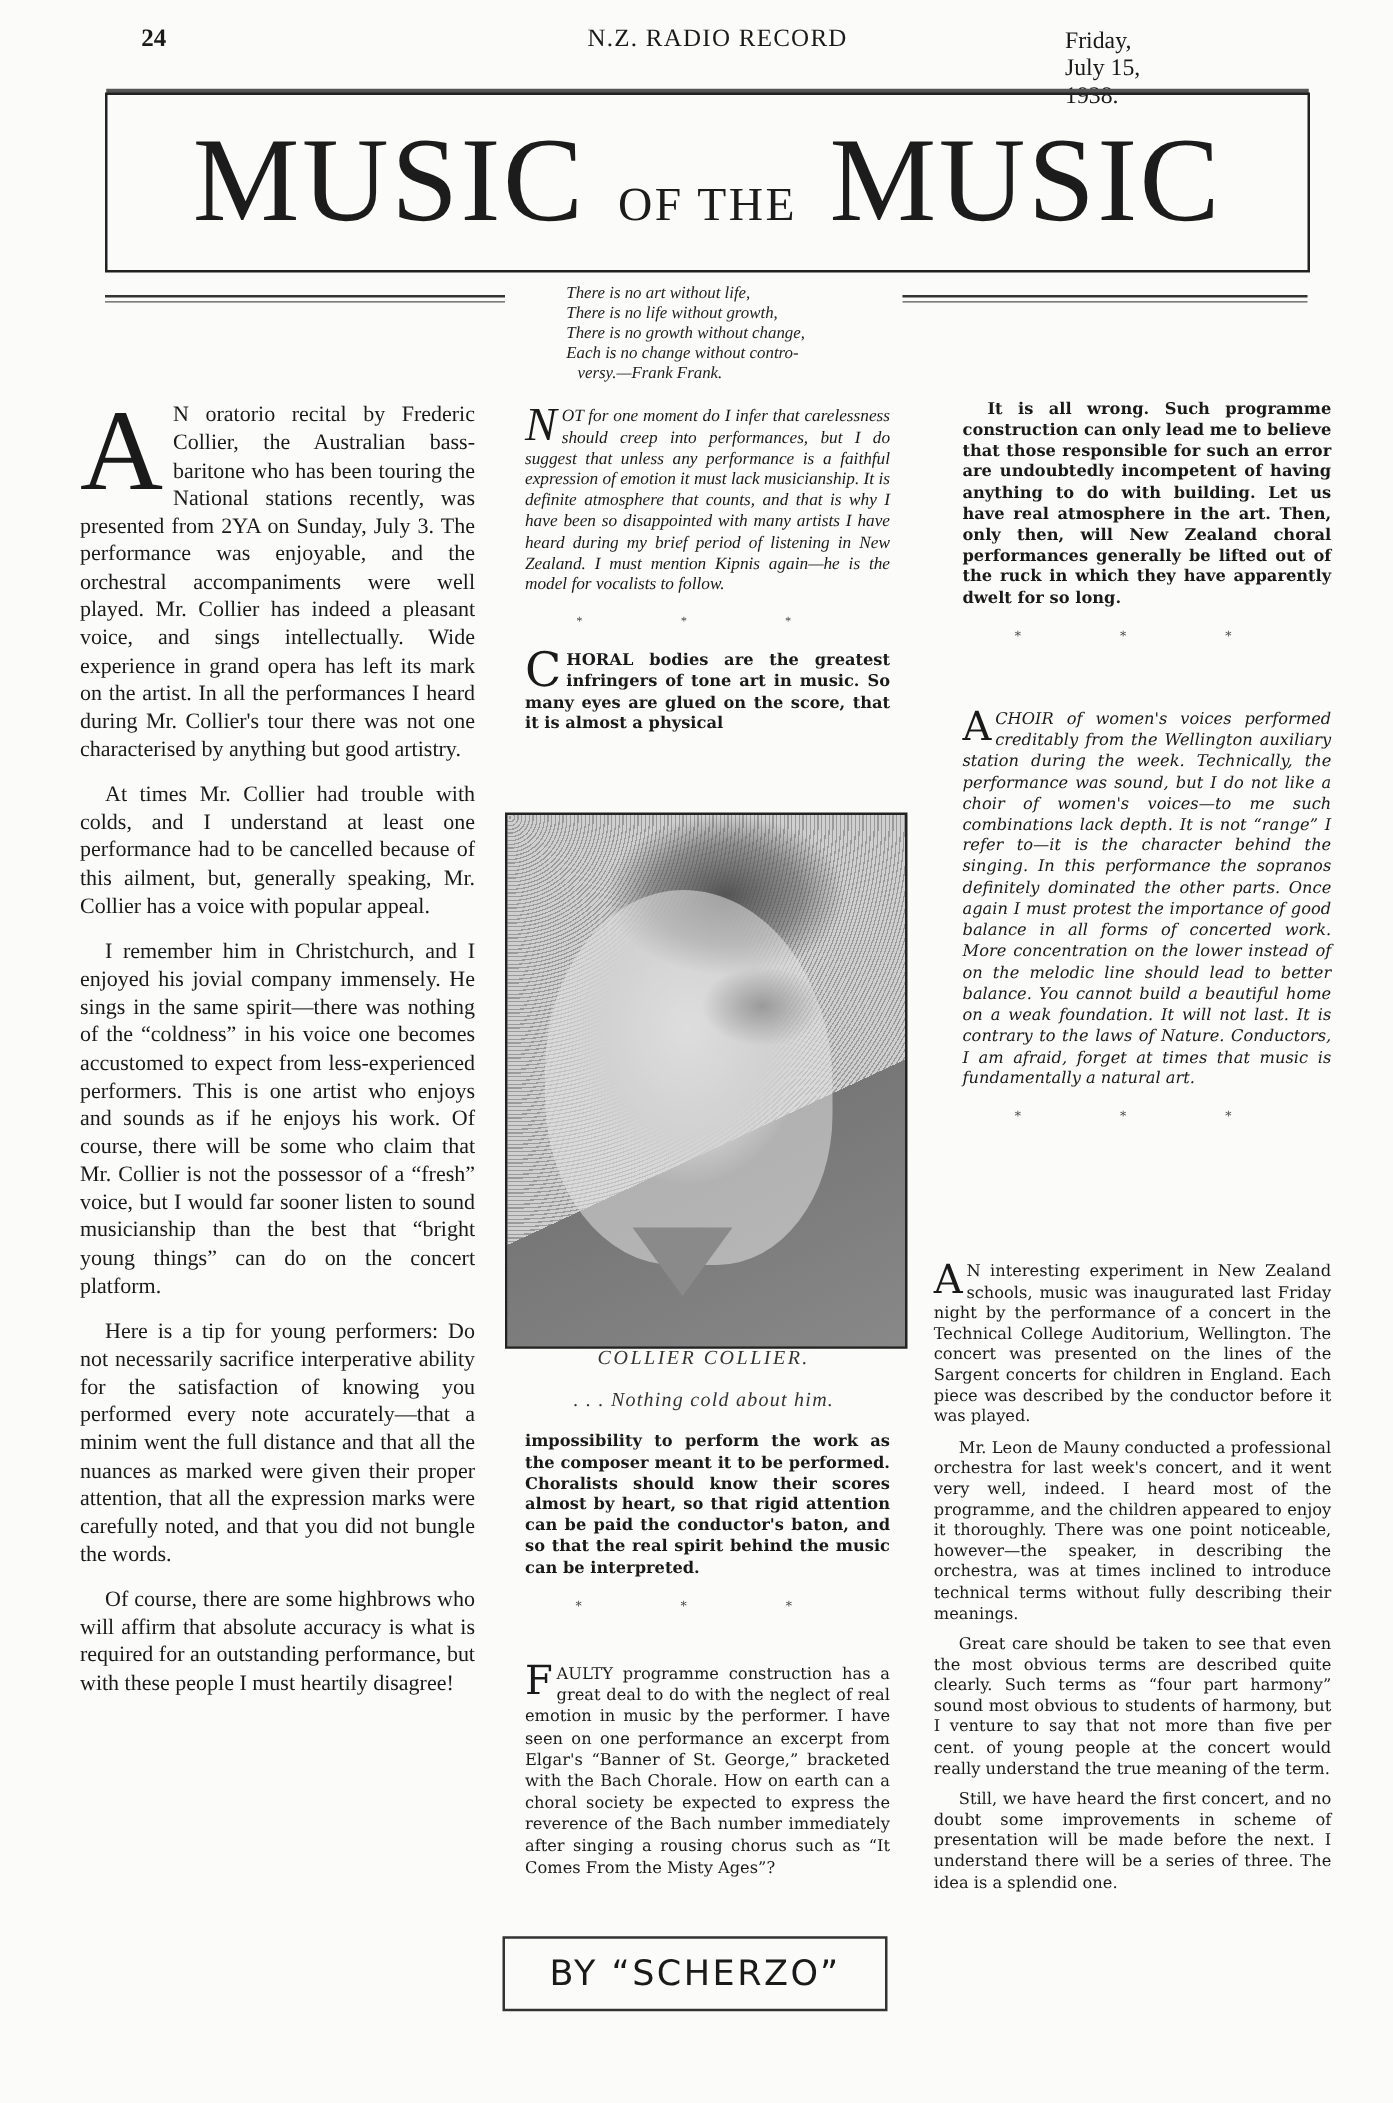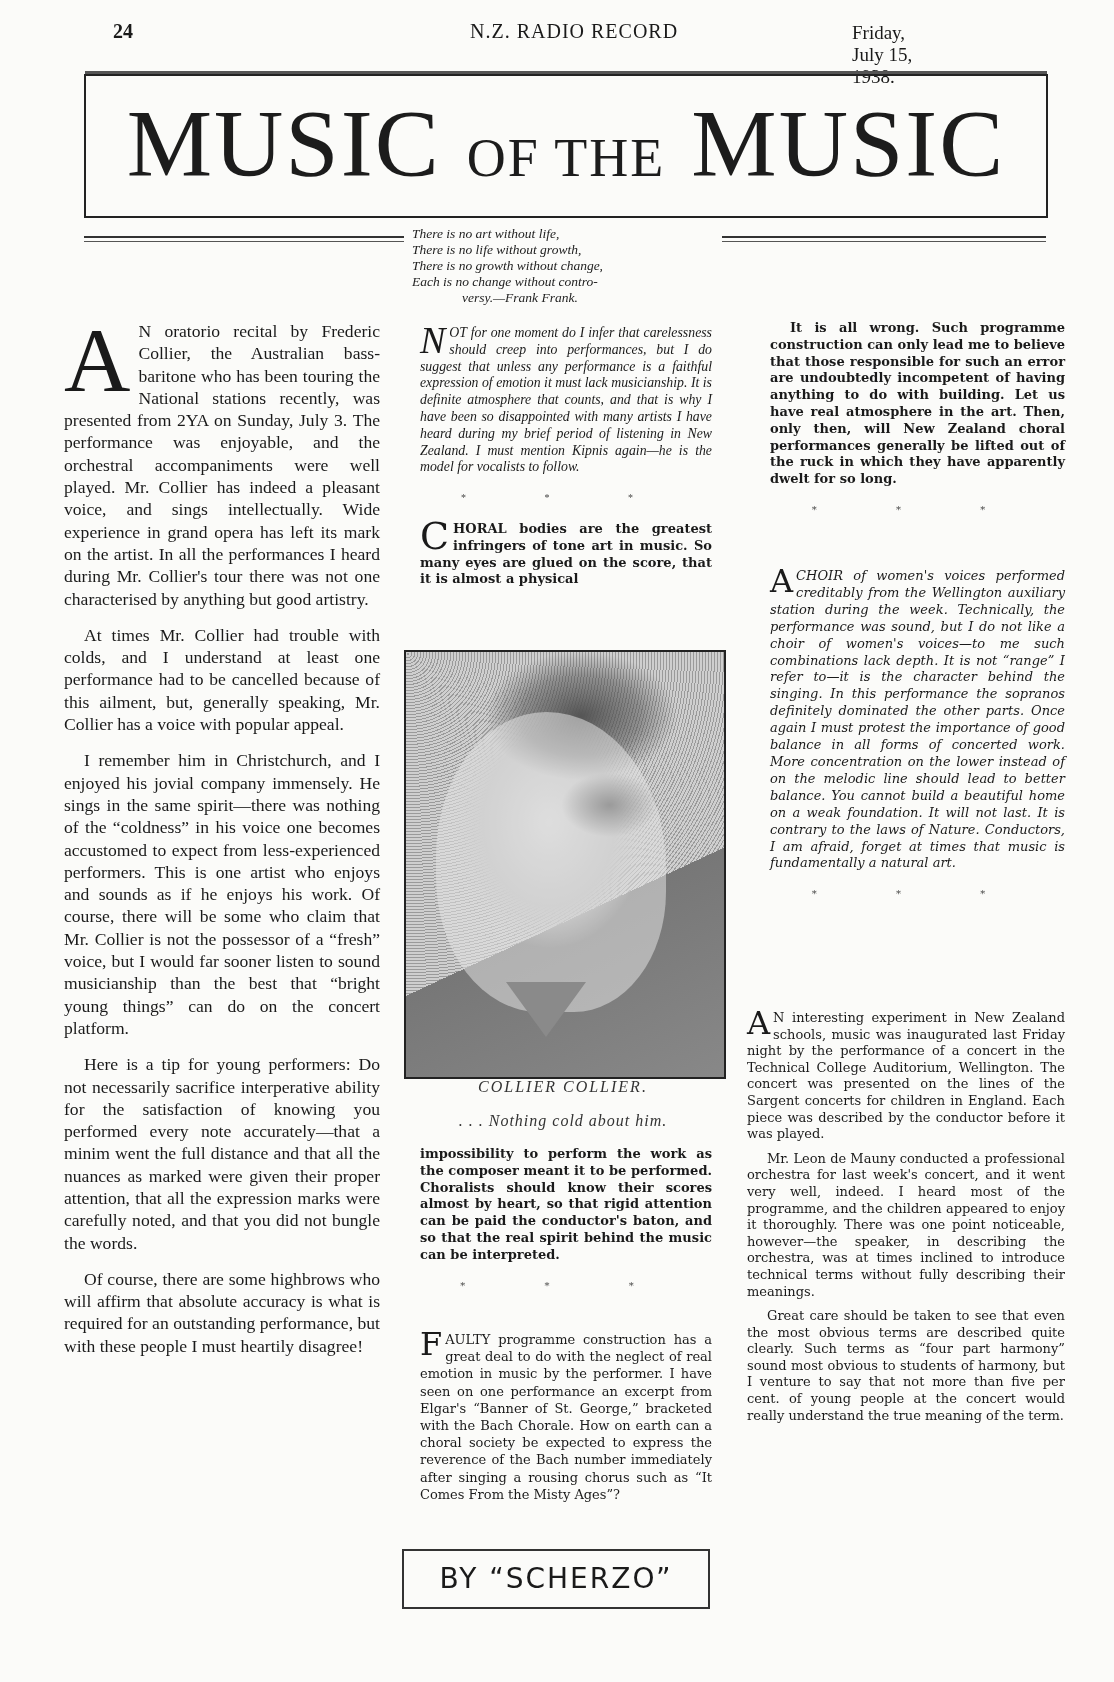--- a/index.html
+++ b/index.html
@@ -14,28 +14,28 @@
 
   .titlebox {
     position: absolute; left: 84px; top: 74px; width: 960px; height: 140px;
     border: 2px solid #222; box-shadow: 0 -4px 0 -1px #555;
   }
   .titlebox .title {
     position: absolute; left: 0; right: 0; top: 18px; text-align: center;
     font-size: 96px; line-height: 100px; letter-spacing: 2px; font-weight: normal;
     color: #1c1c1c;
   }
-  .titlebox .title .small { font-size: 54px; }
+  .titlebox .title .small { font-size: 38px; }
   .rule { position: absolute; height: 3px; border-top: 2px solid #333; border-bottom: 1px solid #555; }
 
   .epigraph {
     position: absolute; left: 412px; top: 226px; width: 310px;
     font-style: italic; font-size: 13.5px; line-height: 16px; color: #222;
   }
-  .epigraph .l { display: block; }
+  .epigraph .l { display: block; margin-left: 41px; }
   .epigraph .attr { display: block; padding-left: 50px; }
 
   .col { position: absolute; text-align: justify; }
   .col p { margin: 0 0 14px 0; text-indent: 20px; }
   .col p.first { text-indent: 0; }
 
   .c1 { left: 64px; top: 320px; width: 316px; font-size: 17.6px; line-height: 22.3px; }
   .drop { float: left; font-size: 92px; line-height: 76px; margin: 2px 8px 0 0; font-weight: normal; }
 
   .c2 { left: 420px; top: 325px; width: 292px; font-size: 13.8px; line-height: 16.8px; }
@@ -167,13 +167,14 @@
   <p class="stars" style="font-style:normal;">* * *</p>
 </div>
 
 <div class="col c3c">
   <p class="first">
     <span class="sd">A</span>
     <span>N interesting experiment in New Zealand schools, music was inaugurated last Friday night by the performance of a concert in the Technical College Auditorium, Wellington. The concert was presented on the lines of the Sargent concerts for children in England. Each piece was described by the conductor before it was played.</span>
   </p>
   <p>Mr. Leon de Mauny conducted a professional orchestra for last week's concert, and it went very well, indeed. I heard most of the programme, and the children appeared to enjoy it thoroughly. There was one point noticeable, however—the speaker, in describing the orchestra, was at times inclined to introduce technical terms without fully describing their meanings.</p>
   <p>Great care should be taken to see that even the most obvious terms are described quite clearly. Such terms as “four part harmony” sound most obvious to students of harmony, but I venture to say that not more than five per cent. of young people at the concert would really understand the true meaning of the term.</p>
+  <p>Still, we have heard the first concert, and no doubt some improvements in scheme of presentation will be made before the next. I understand there will be a series of three. The idea is a splendid one.</p>
 </div>
 
 </body></html>

